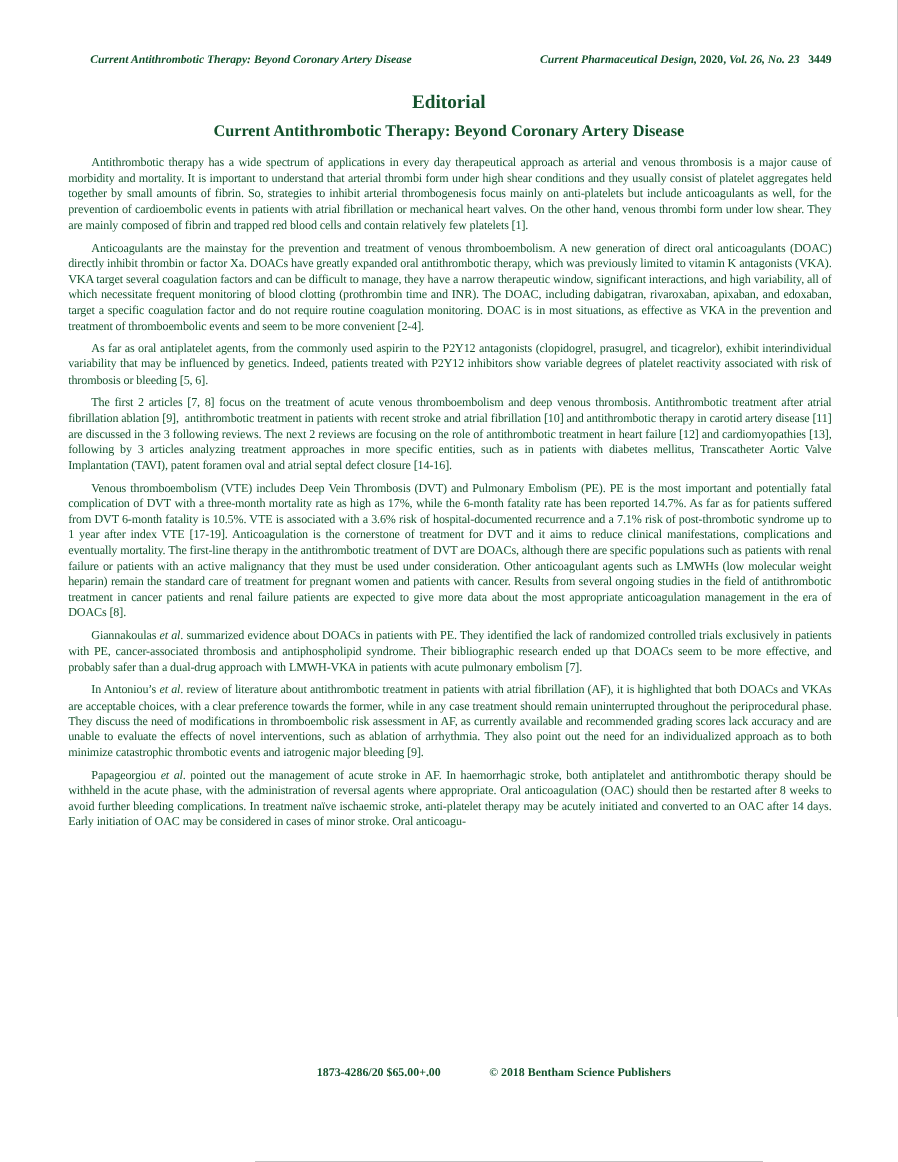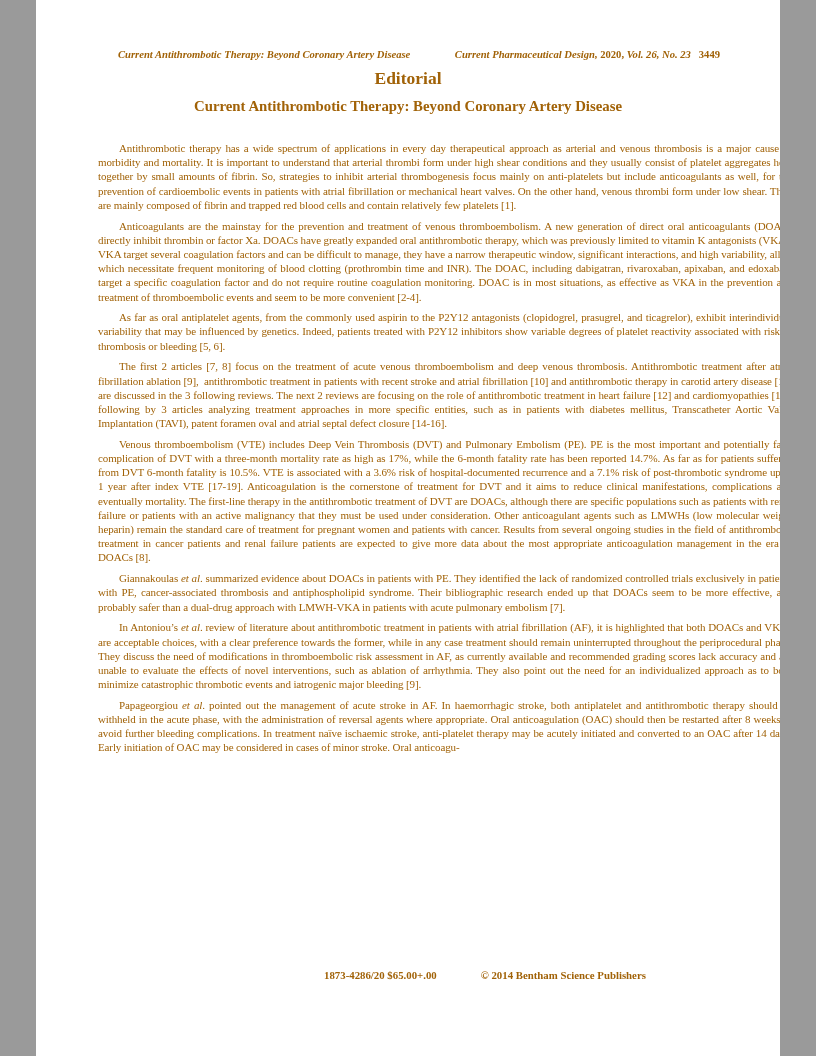--- a/index.html
+++ b/index.html
@@ -1,42 +1,42 @@
 <!DOCTYPE html>
 <html><head>
 <meta charset="utf-8">
 <style>
   html, body { margin: 0; padding: 0; background: #9a9a9a; }
   .page {
     position: relative;
-    width: 744px;
+    width: 816px;
     height: 1056px;
     margin: 0 auto;
     background: #ffffff;
-    color: #a16207;
+    color: #14532d;
     font-family: "Liberation Serif", "DejaVu Serif", serif;
     overflow: hidden;
     box-sizing: border-box;
   }
   .running-head {
     position: absolute;
     top: 49px;
     left: 64px;
     right: 60px;
     display: flex;
     justify-content: space-between;
     align-items: baseline;
     font-size: 10.6px;
     font-weight: bold;
   }
   .running-head .rh-left { font-style: italic; padding-left: 18px; }
   .runs span { white-space: pre-wrap; }
   .title-block {
     position: absolute;
-    top: 68px;
+    top: 82px;
     left: 0;
     right: 0;
     text-align: center;
   }
   .section-label {
     font-size: 17.5px;
     font-weight: bold;
     margin: 0 0 9px 0;
   }
   .article-title {
@@ -94,16 +94,16 @@
       <p class="para runs"><span>As far as oral antiplatelet agents, from the commonly used aspirin to the P2Y12 antagonists (clopidogrel, prasugrel, and ticagrelor), exhibit interindividual variability that may be influenced by genetics. Indeed, patients treated with P2Y12 inhibitors show variable degrees of platelet reactivity associated with risk of thrombosis or bleeding [5, 6].</span></p>
       <p class="para runs"><span>The first 2 articles [7, 8] focus on the treatment of acute venous thromboembolism and deep venous thrombosis. Antithrombotic treatment after atrial fibrillation ablation [9],  antithrombotic treatment in patients with recent stroke and atrial fibrillation [10] and antithrombotic therapy in carotid artery disease [11] are discussed in the 3 following reviews. The next 2 reviews are focusing on the role of antithrombotic treatment in heart failure [12] and cardiomyopathies [13], following by 3 articles analyzing treatment approaches in more specific entities, such as in patients with diabetes mellitus, Transcatheter Aortic Valve Implantation (TAVI), patent foramen oval and atrial septal defect closure [14-16].</span></p>
       <p class="para runs"><span>Venous thromboembolism (VTE) includes Deep Vein Thrombosis (DVT) and Pulmonary Embolism (PE). PE is the most important and potentially fatal complication of DVT with a three-month mortality rate as high as 17%, while the 6-month fatality rate has been reported 14.7%. As far as for patients suffered from DVT 6-month fatality is 10.5%. VTE is associated with a 3.6% risk of hospital-documented recurrence and a 7.1% risk of post-thrombotic syndrome up to 1 year after index VTE [17-19]. Anticoagulation is the cornerstone of treatment for DVT and it aims to reduce clinical manifestations, complications and eventually mortality. The first-line therapy in the antithrombotic treatment of DVT are DOACs, although there are specific populations such as patients with renal failure or patients with an active malignancy that they must be used under consideration. Other anticoagulant agents such as LMWHs (low molecular weight heparin) remain the standard care of treatment for pregnant women and patients with cancer. Results from several ongoing studies in the field of antithrombotic treatment in cancer patients and renal failure patients are expected to give more data about the most appropriate anticoagulation management in the era of DOACs [8].</span></p>
       <p class="para runs"><span>Giannakoulas </span><span style="font-style: italic;">et al</span><span>. summarized evidence about DOACs in patients with PE. They identified the lack of randomized controlled trials exclusively in patients with PE, cancer-associated thrombosis and antiphospholipid syndrome. Their bibliographic research ended up that DOACs seem to be more effective, and probably safer than a dual-drug approach with LMWH-VKA in patients with acute pulmonary embolism [7].</span></p>
       <p class="para runs"><span>In Antoniou’s </span><span style="font-style: italic;">et al</span><span>. review of literature about antithrombotic treatment in patients with atrial fibrillation (AF), it is highlighted that both DOACs and VKAs are acceptable choices, with a clear preference towards the former, while in any case treatment should remain uninterrupted throughout the periprocedural phase. They discuss the need of modifications in thromboembolic risk assessment in AF, as currently available and recommended grading scores lack accuracy and are unable to evaluate the effects of novel interventions, such as ablation of arrhythmia. They also point out the need for an individualized approach as to both minimize catastrophic thrombotic events and iatrogenic major bleeding [9].</span></p>
       <p class="para runs"><span>Papageorgiou </span><span style="font-style: italic;">et al</span><span>. pointed out the management of acute stroke in AF. In haemorrhagic stroke, both antiplatelet and antithrombotic therapy should be withheld in the acute phase, with the administration of reversal agents where appropriate. Oral anticoagulation (OAC) should then be restarted after 8 weeks to avoid further bleeding complications. In treatment naïve ischaemic stroke, anti-platelet therapy may be acutely initiated and converted to an OAC after 14 days. Early initiation of OAC may be considered in cases of minor stroke. Oral anticoagu-</span></p>
     </div>
 
   <div class="page-footer">
     <span>1873-4286/20 $65.00+.00</span>
-    <span>© 2014 Bentham Science Publishers</span>
+    <span>© 2018 Bentham Science Publishers</span>
   </div>
 
 </div>
 
 </body></html>

